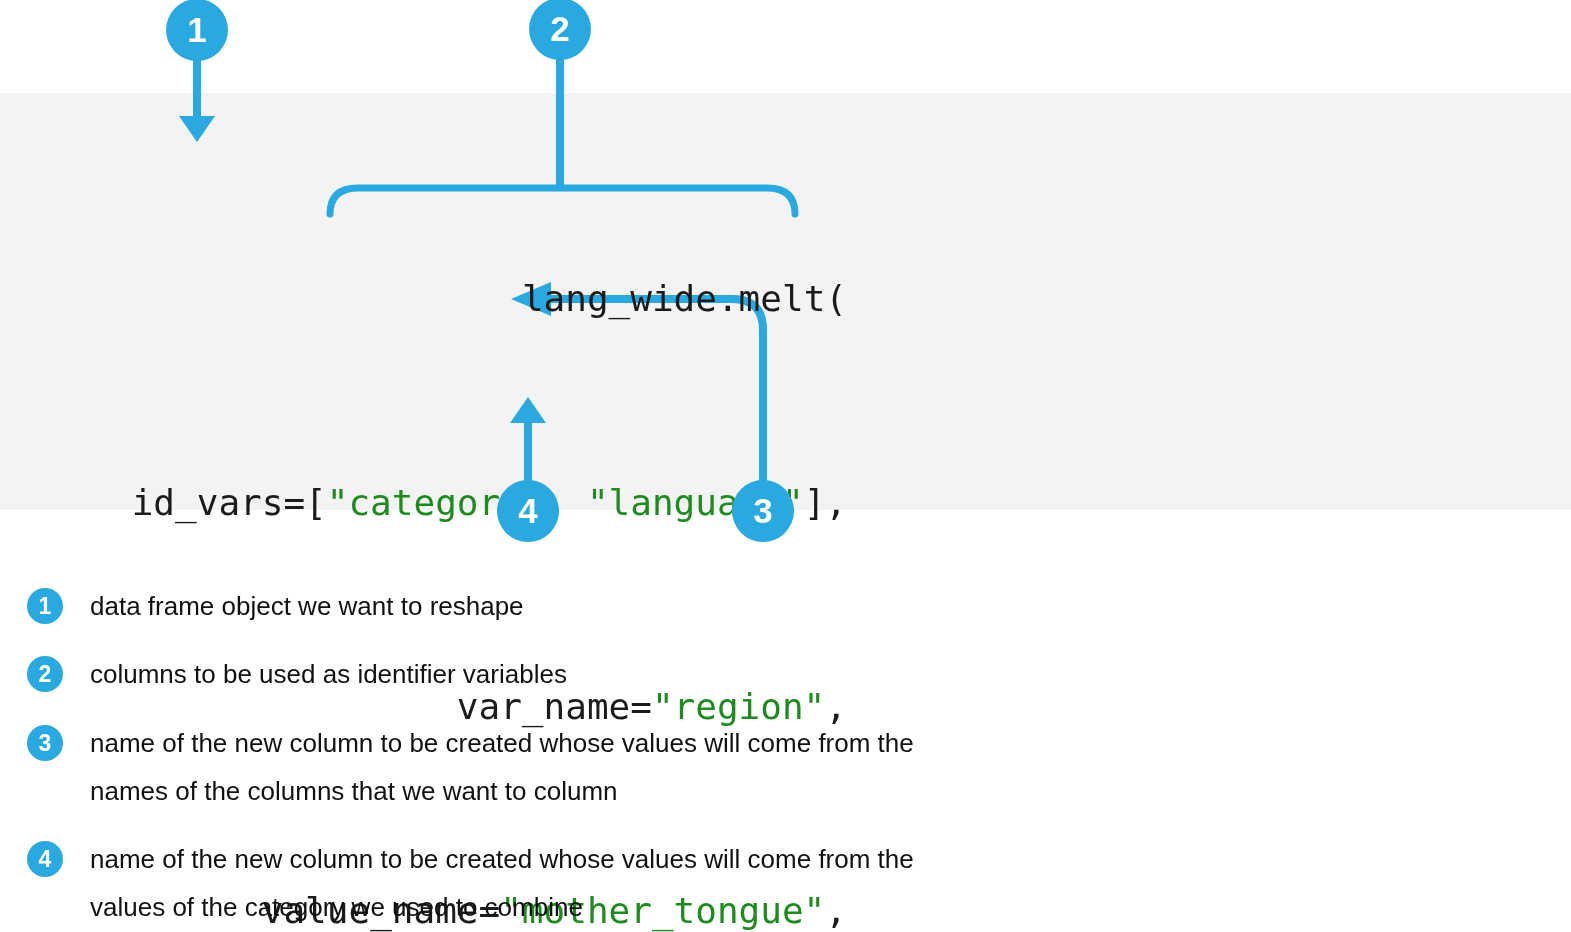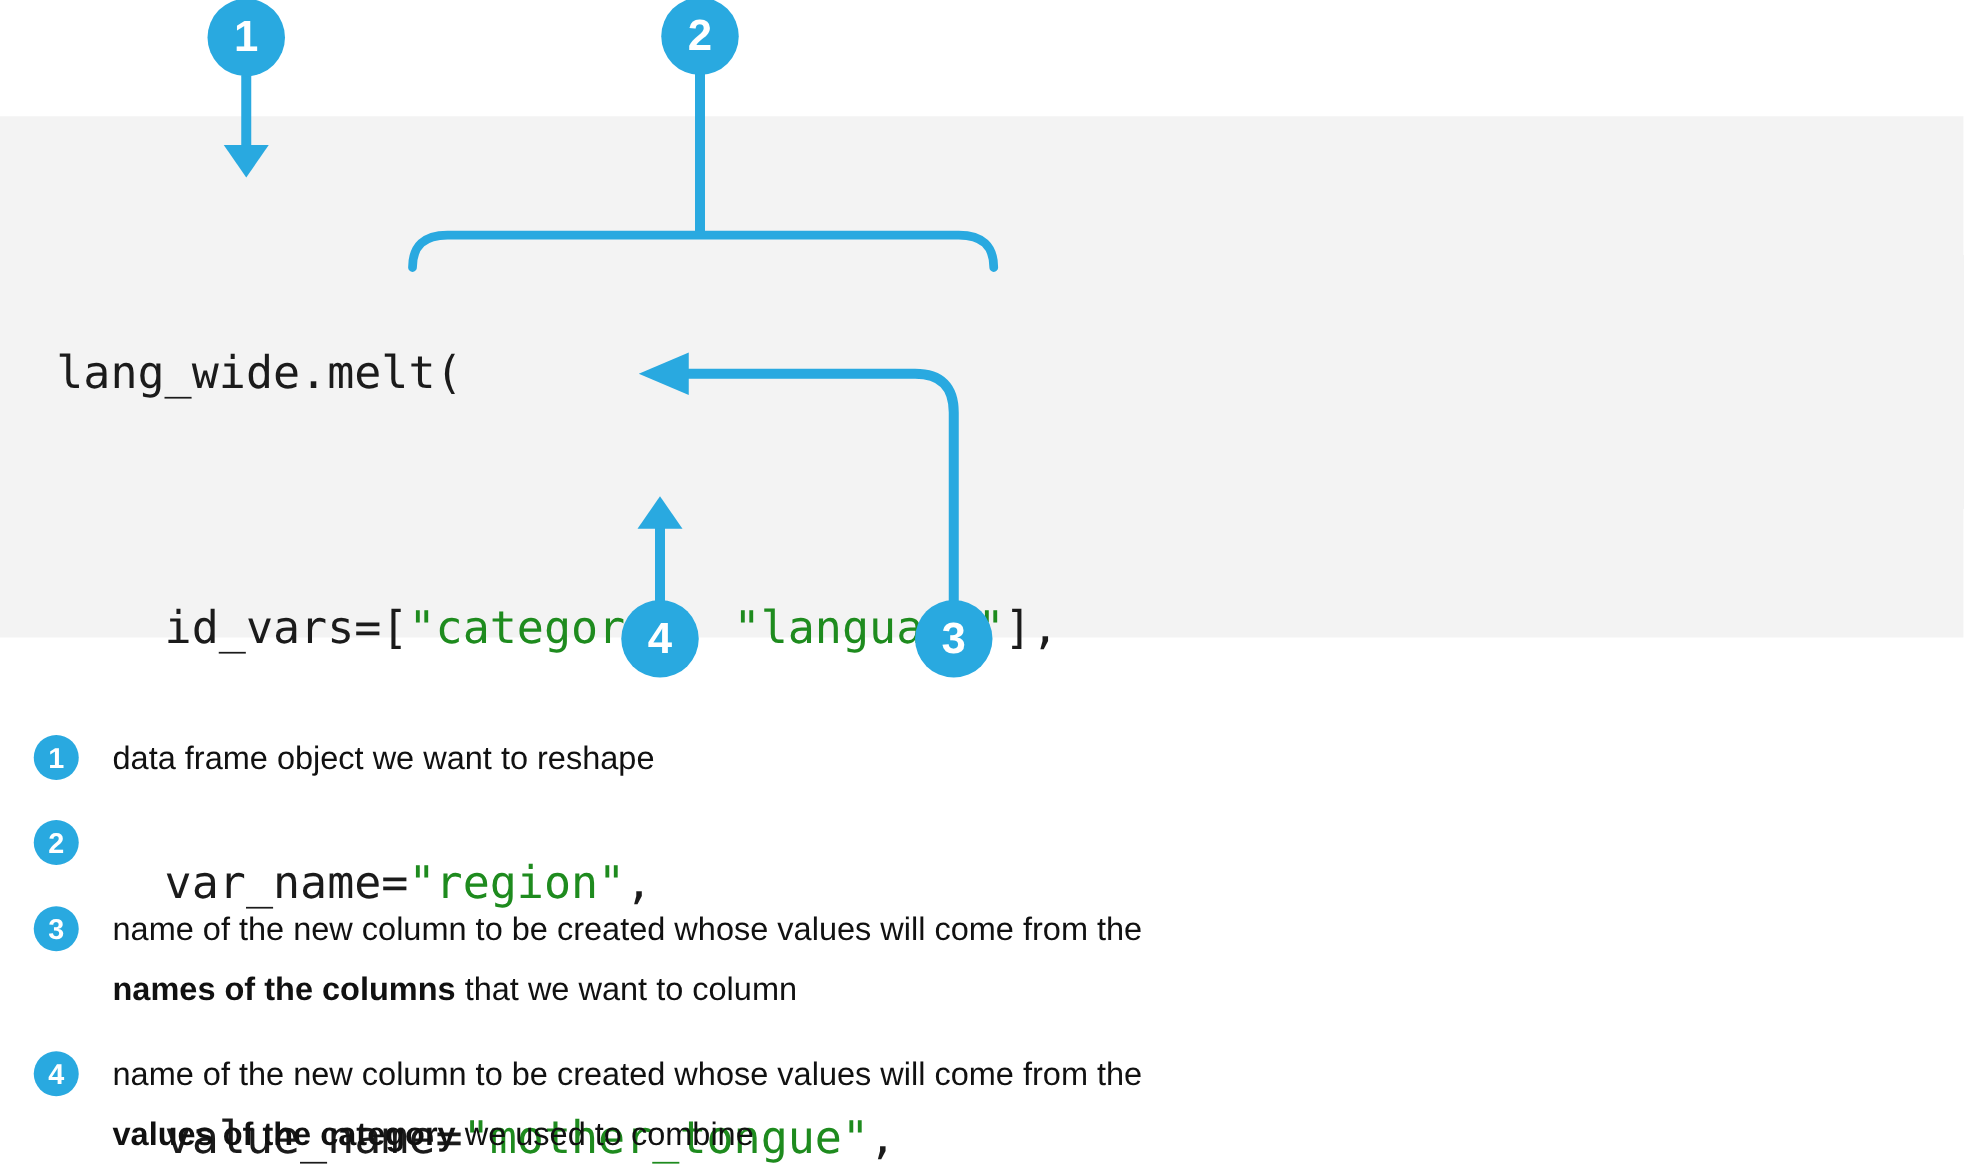--- a/index.html
+++ b/index.html
@@ -22,21 +22,21 @@
     position:absolute;left:0;top:93px;width:1571px;height:417px;
     background:var(--code-bg);
   }
   .code-block{
     position:absolute;left:45px;top:129px;
     font-family:"DejaVu Sans Mono",monospace;
     font-size:36px;line-height:68px;
     color:var(--code-black);
     white-space:pre;
   }
-  .code-line{white-space:pre;}
+  .code-line{white-space:pre;text-align:right;}
   .tok-plain{color:var(--code-black);}
   .tok-str{color:var(--string-green);}
   svg.arrows{
     position:absolute;left:0;top:0;width:1571px;height:932px;
     pointer-events:none;
   }
   svg.arrows .shaft{fill:none;stroke:var(--accent-blue);stroke-width:8;stroke-linecap:round;}
   svg.arrows .bracket{fill:none;stroke:var(--accent-blue);stroke-width:7;stroke-linecap:round;}
   svg.arrows .head{fill:var(--accent-blue);stroke:none;}
   .callout-circle{
@@ -59,21 +59,21 @@
     background:var(--accent-blue);
     color:#ffffff;font-weight:bold;font-size:23px;
     display:flex;align-items:center;justify-content:center;
     margin-right:27px;
     margin-top:6px;
   }
   .legend-text{
     font-size:26px;line-height:48px;color:var(--legend-black);
     max-width:1380px;
   }
-  .legend-text b{font-weight:bold;}
+  .legend-text b{font-weight:normal;}
   .li-1{top:0px;}
   .li-2{top:68px;}
   .li-3{top:137px;}
   .li-4{top:253px;}
 </style>
 </head>
 <body>
 
 <div class="stage">
 
@@ -117,20 +117,21 @@
 
   <div class="legend">
 
     <div class="legend-item li-1">
       <div class="legend-num">1</div>
       <div class="legend-text">data frame object we want to reshape</div>
     </div>
 
     <div class="legend-item li-2">
       <div class="legend-num">2</div>
+      <div class="legend-text">columns to be used as identifier variables</div>
     </div>
 
     <div class="legend-item li-3">
       <div class="legend-num">3</div>
       <div class="legend-text"><span>name of the new column to be created whose values will come from the</span><br><b>names of the columns</b><span> that we want to column</span></div>
     </div>
 
     <div class="legend-item li-4">
       <div class="legend-num">4</div>
       <div class="legend-text"><span>name of the new column to be created whose values will come from the</span><br><b>values of the category</b><span> we used to combine</span></div>

